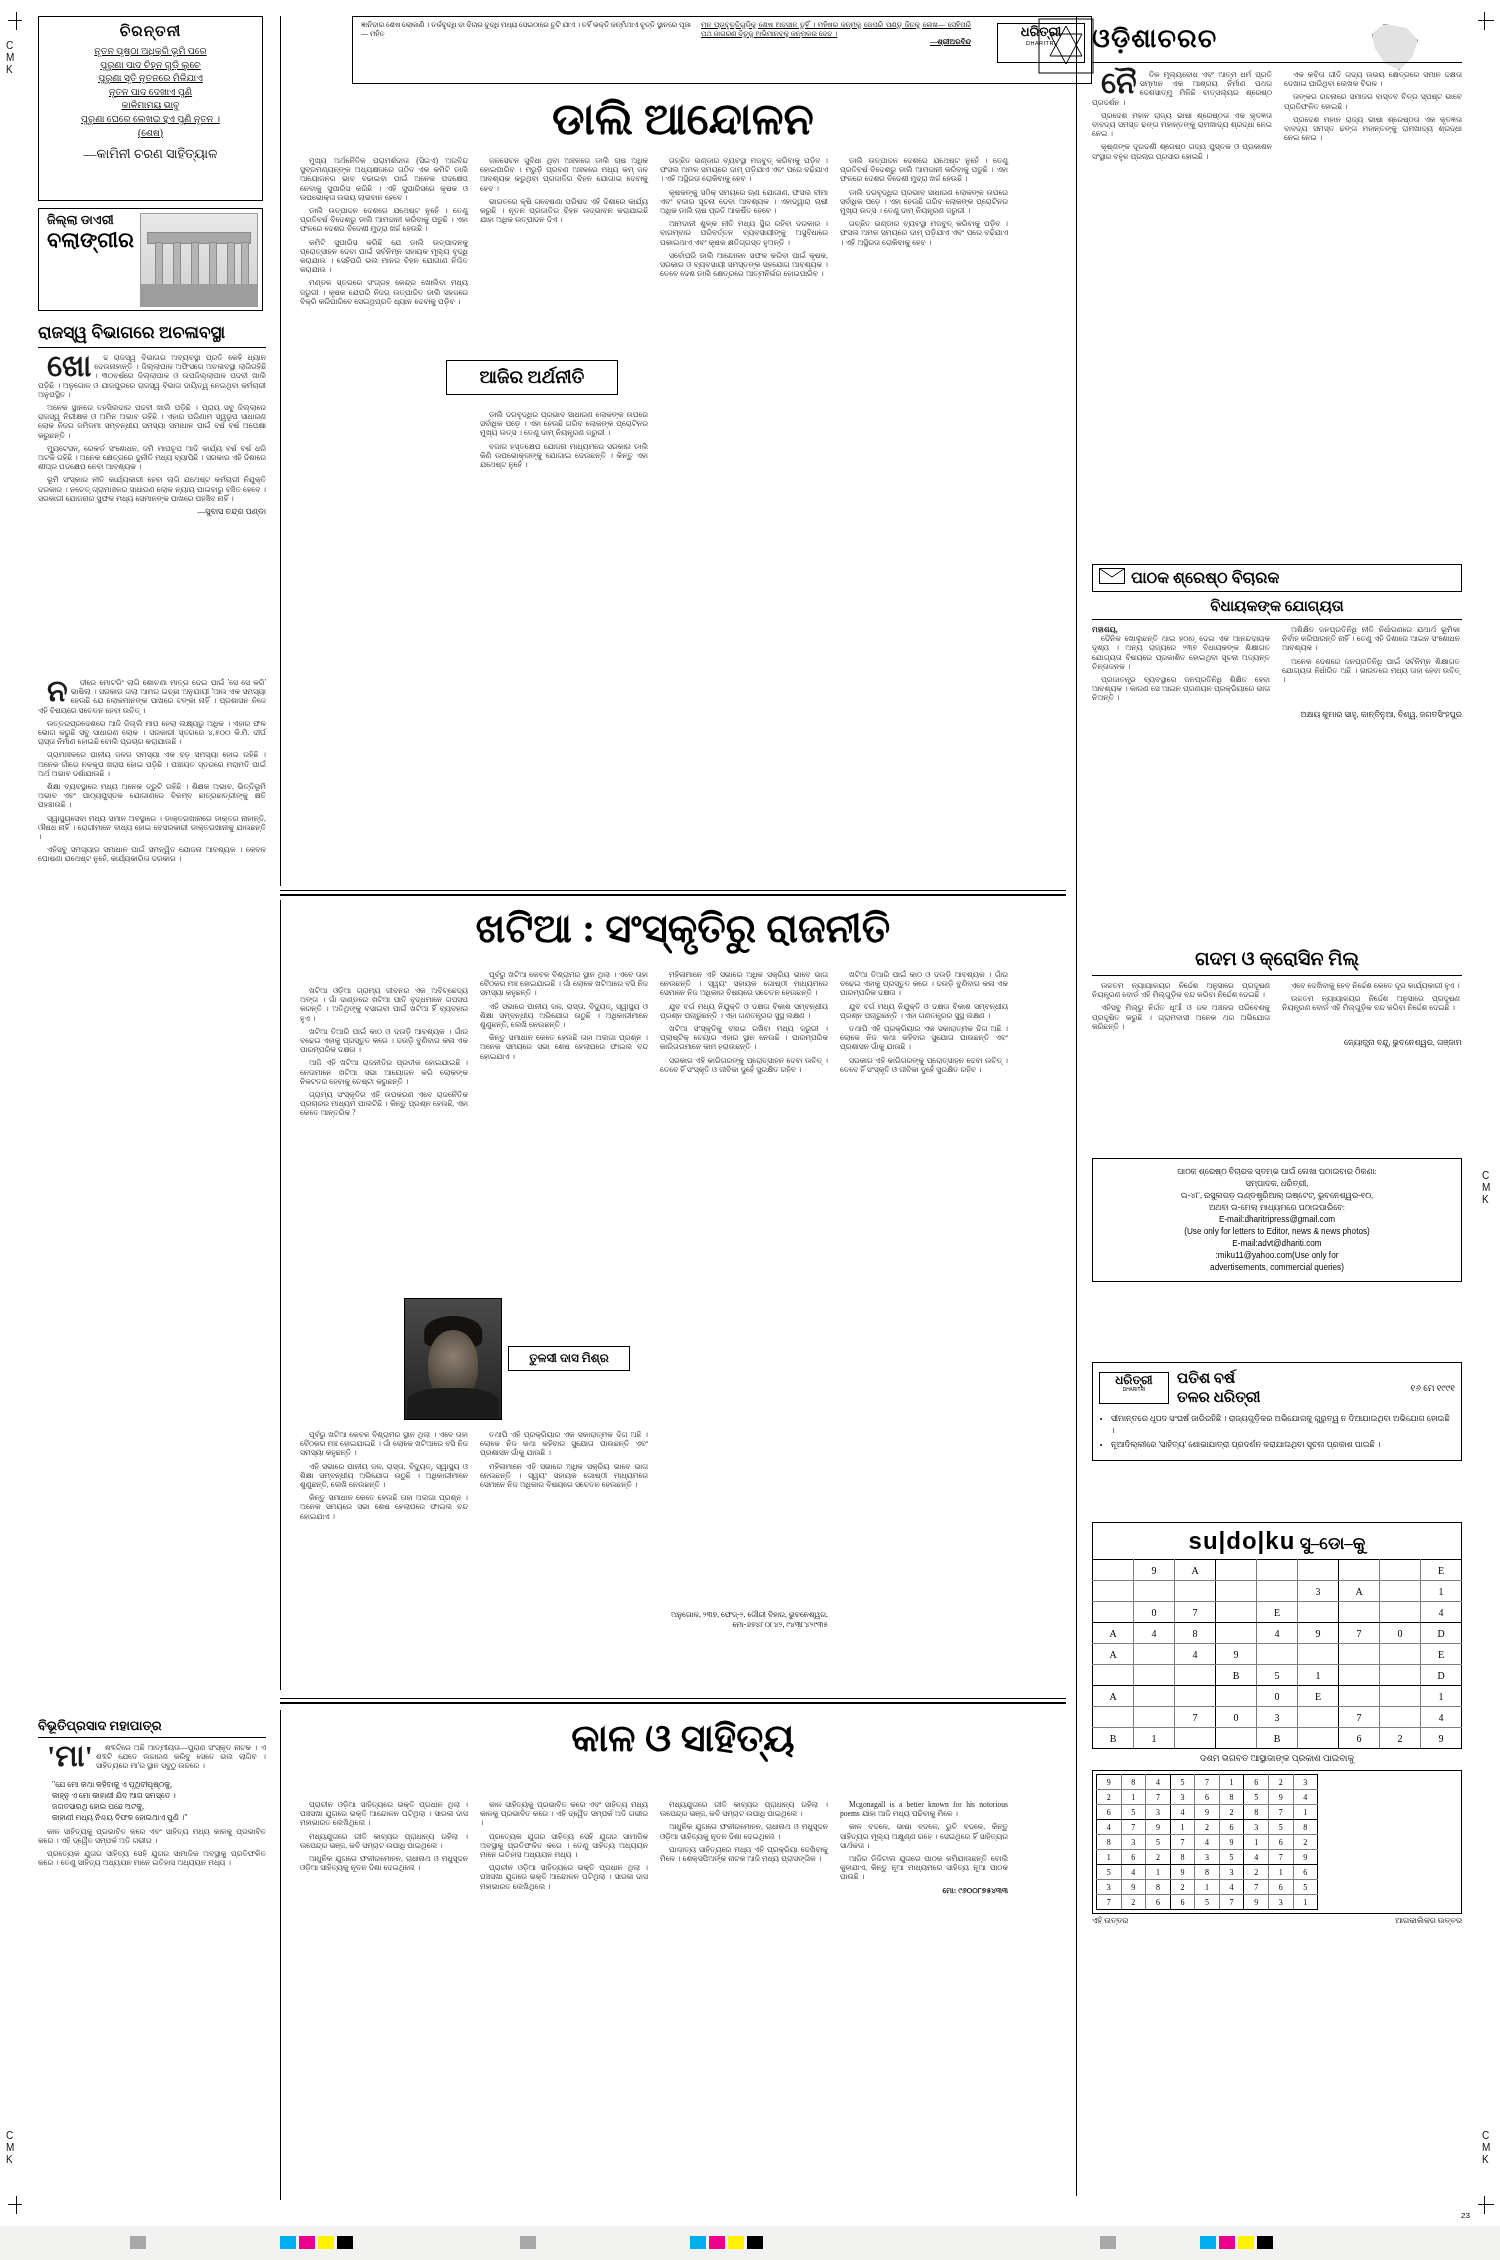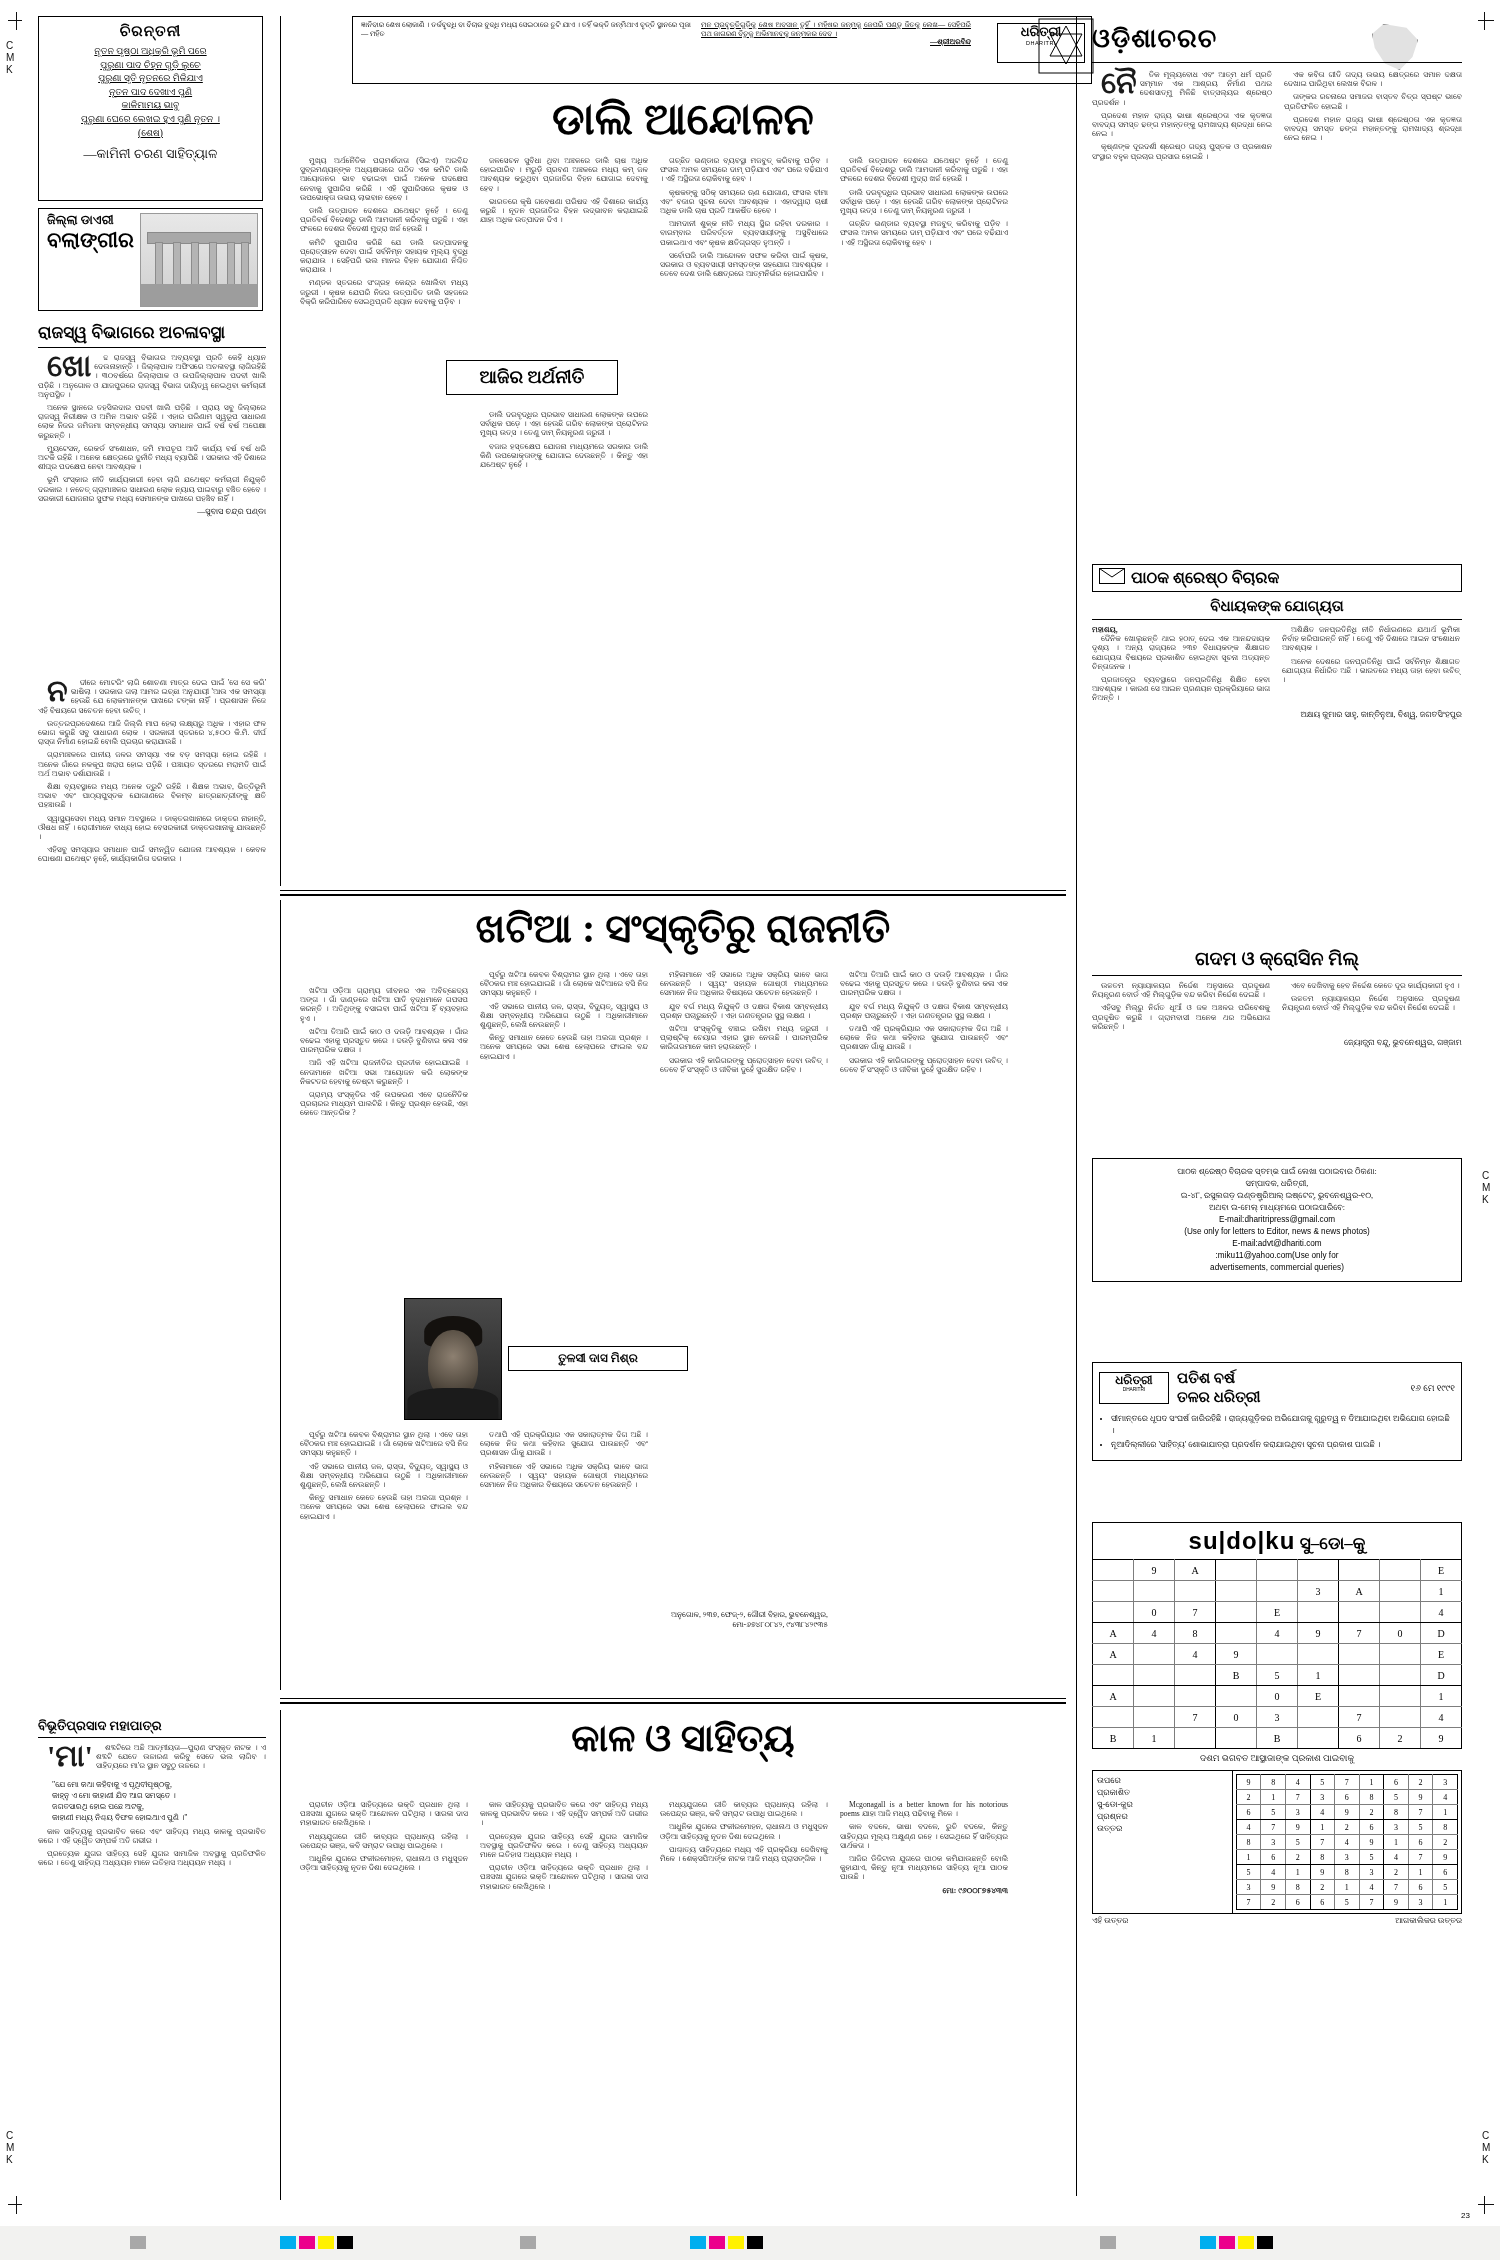--- a/index.html
+++ b/index.html
@@ -364,21 +364,21 @@
     <div class="hline" style="left:258px;top:880px;width:786px;"></div>
     <div class="thickline" style="left:258px;top:884px;width:786px;"></div>
 
     <div class="hl-khadia odia" style="left:278px;top:896px;width:766px;">ଖଟିଆ : ସଂସ୍କୃତିରୁ ରାଜନୀତି</div>
 
     <div class="photo" style="position:absolute;left:382px;top:1288px;width:98px;height:122px;">
       <div class="hair"></div>
       <div class="face"></div>
       <div class="body"></div>
     </div>
-    <div class="authorbox odia" style="position:absolute;left:486px;top:1336px;width:180px;">
+    <div class="authorbox odia" style="position:absolute;left:486px;top:1336px;width:122px;">
       <span>ତୁଳସୀ ଦାସ ମିଶ୍ର</span>
     </div>
 
     <div class="col txt odia" style="left:278px;top:960px;width:168px;margin-top:16px;">
       <p>ଖଟିଆ ଓଡ଼ିଆ ଗ୍ରାମ୍ୟ ଜୀବନର ଏକ ଅବିଚ୍ଛେଦ୍ୟ ଅଙ୍ଗ । ଗାଁ ଦାଣ୍ଡରେ ଖଟିଆ ପାତି ବୃଦ୍ଧମାନେ ଗପସପ କରନ୍ତି । ଅତିଥିଙ୍କୁ ବସାଇବା ପାଇଁ ଖଟିଆ ହିଁ ବ୍ୟବହାର ହୁଏ ।</p>
       <p>ଖଟିଆ ତିଆରି ପାଇଁ କାଠ ଓ ଦଉଡ଼ି ଆବଶ୍ୟକ । ଗାଁର ବଢେଇ ଏହାକୁ ପ୍ରସ୍ତୁତ କରେ । ଦଉଡ଼ି ବୁଣିବାର କଳା ଏକ ପାରମ୍ପରିକ ଦକ୍ଷତା ।</p>
       <p>ଆଜି ଏହି ଖଟିଆ ରାଜନୀତିର ପ୍ରତୀକ ହୋଇଯାଇଛି । ନେତାମାନେ ଖଟିଆ ସଭା ଆୟୋଜନ କରି ଲୋକଙ୍କ ନିକଟତର ହେବାକୁ ଚେଷ୍ଟା କରୁଛନ୍ତି ।</p>
       <p>ଗ୍ରାମ୍ୟ ସଂସ୍କୃତିର ଏହି ଉପକରଣ ଏବେ ରାଜନୈତିକ ପ୍ରଚାରର ମାଧ୍ୟମ ପାଲଟିଛି । କିନ୍ତୁ ପ୍ରଶ୍ନ ହେଉଛି, ଏହା କେତେ ଆନ୍ତରିକ ?</p>
     </div>
     <div class="col txt odia" style="left:278px;top:1420px;width:168px;">
@@ -638,27 +638,20 @@
           <td></td>
           <td>6</td>
           <td>2</td>
           <td>9</td>
         </tr>
       </tbody>
         </table>
       <div class="sudoku-note odia">ଦଶମ ଭଗବତ ଆସ୍ଥାଜାଙ୍କ ପ୍ରକାଶ ପାଇବାକୁ</div>
 
       <div class="ansbox">
-        <div class="ansleft odia">
-          <div>ଉପରେ</div>
-          <div>ପ୍ରକାଶିତ</div>
-          <div>ସୁ-ଡୋ-କୁର</div>
-          <div>ପ୍ରଶ୍ନର</div>
-          <div>ଉତ୍ତର</div>
-        </div>
         <div class="ansright">
           <table class="grid small">
             <tbody>
                 <tr>
               <td>9</td>
               <td>8</td>
               <td>4</td>
               <td>5</td>
               <td>7</td>
               <td>1</td>

